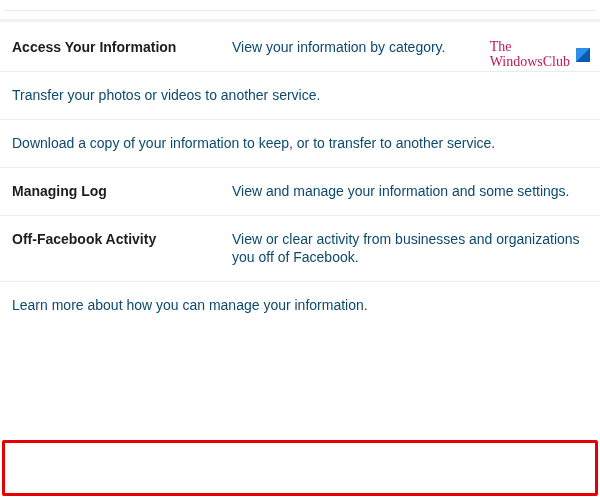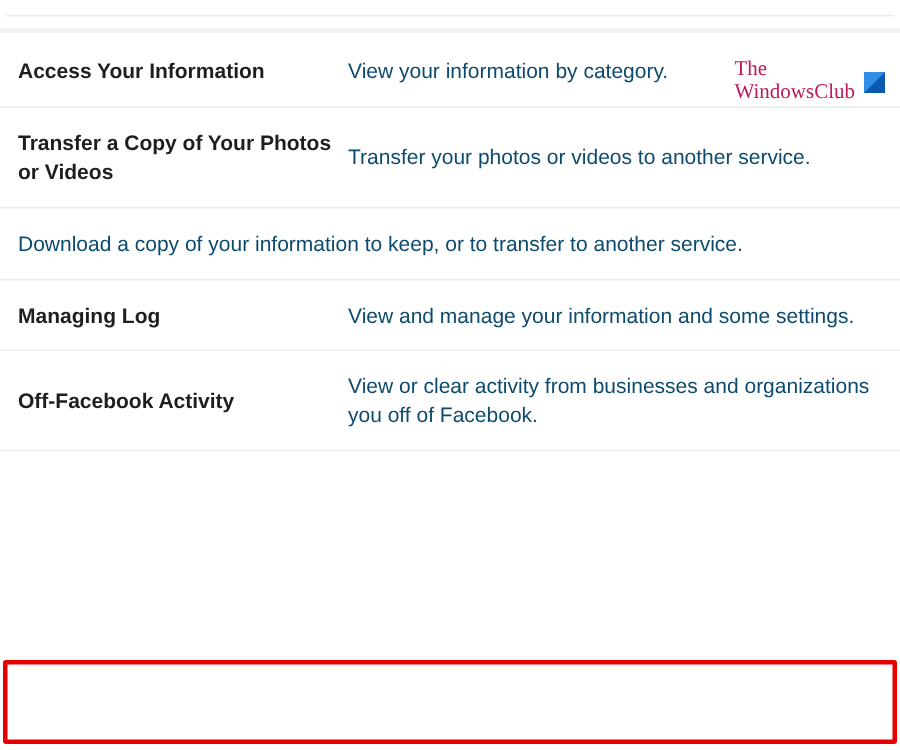--- a/index.html
+++ b/index.html
@@ -1,19 +1,19 @@
 <!DOCTYPE html>
 <html><head>
 <meta charset="utf-8">
 <style>
   html,body{margin:0;padding:0;font-family:Helvetica,Arial,sans-serif;background:#fff;color:#1c1e21}
   .page{width:600px;height:500px;position:relative;overflow:hidden;background:#fff}
   .topbar{height:10px;border-bottom:1px solid #e9ebee;margin:0 4px 8px 4px}
   .sep{height:3px;background:#f0f2f5;margin-bottom:2px}
-  .row{display:flex;align-items:center;padding:14px 10px 14px 12px;border-top:1px solid #e9ebee}
+  .row{display:flex;align-items:flex-start;padding:14px 10px 14px 12px;border-top:1px solid #e9ebee}
   .row.first{border-top:none}
   .label{width:210px;flex:0 0 210px;font-weight:700;font-size:14px;color:#1c1e21;line-height:1.35;padding-right:10px}
   .desc{flex:1;font-size:14px;color:#0c4a6e;line-height:1.35}
   .highlight{position:absolute;left:2px;right:2px;bottom:4px;height:50px;border:3px solid #e60000;border-radius:2px;pointer-events:none}
   .watermark{position:absolute;top:40px;right:10px;display:flex;align-items:center;gap:6px}
   .wm-text{font-family:Georgia,"Times New Roman",serif;font-size:14px;color:#be185d;line-height:1.05;text-align:left}
   .wm-icon{width:14px;height:14px;display:inline-block}
   .wm-icon svg{width:14px;height:14px;display:block}
 </style>
 </head>
@@ -22,39 +22,39 @@
 
 <div class="topbar"></div>
 <div class="sep"></div>
 
 <div class="row first">
   <div class="label">Access Your Information</div>
   <div class="desc">View your information by category.</div>
 </div>
 
 <div class="row">
-  <div class="label">Transfer a Copy of Your Photos or Videos</div>
   <div class="desc">Transfer your photos or videos to another service.</div>
 </div>
 
 <div class="row">
   <div class="desc">Download a copy of your information to keep, or to transfer to another service.</div>
 </div>
 
 <div class="row">
   <div class="label">Managing Log</div>
   <div class="desc">View and manage your information and some settings.</div>
 </div>
 
 <div class="row">
   <div class="label">Off-Facebook Activity</div>
   <div class="desc">View or clear activity from businesses and organizations you off of Facebook.</div>
 </div>
 
 <div class="row">
+  <div class="desc">Learn more about how you can manage your information.</div>
 </div>
 
 
 <div class="highlight"></div>
 
 <div class="watermark">
   <div class="wm-text">
     <div>The</div>
     <div>WindowsClub</div>
   </div>

